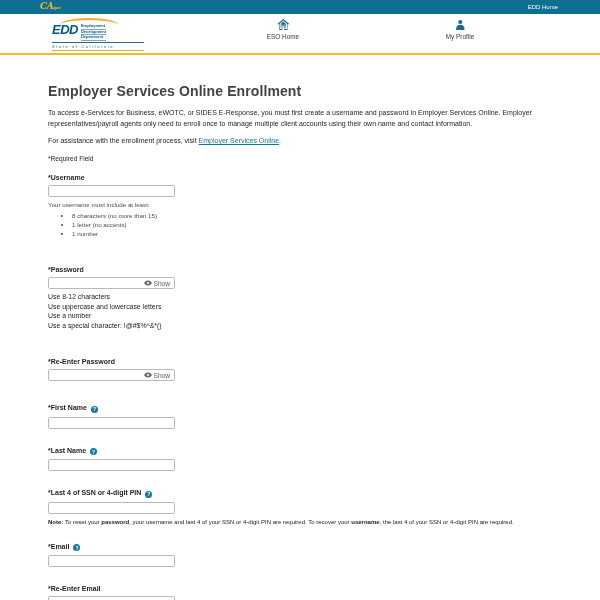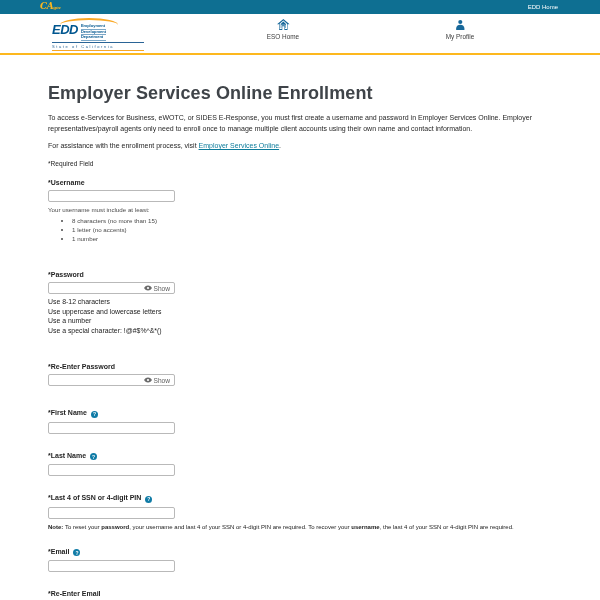--- a/index.html
+++ b/index.html
@@ -28,21 +28,21 @@
   .edd-tag { font-size:4px; letter-spacing:1.6px; color:#2a6496; border-top:1px solid #2a6496;
     margin-top:1px; padding-top:1px; border-bottom:1.5px solid #f9a825; padding-bottom:1px; }
   .nav-item { position:absolute; top:5px; transform:translateX(-50%); text-align:center;
     cursor:pointer; }
   .nav-item .icon { display:block; margin:0 auto; }
   .nav-label { display:block; margin-top:3px; font-size:6.4px; color:#3b3b3b; }
   .nav-eso { left:283px; } .nav-profile { left:460px; }
 
   
   .content { padding:28px 45px 0 48px; }
-  h1 { font-size:18px; font-weight:600; color:#3f4449; letter-spacing:0.1px; }
+  h1 { font-size:14px; font-weight:600; color:#3f4449; letter-spacing:0.1px; }
   .intro { margin-top:9px; font-size:7px; line-height:10.5px; color:#262626; max-width:508px; }
   .assist { margin-top:8px; font-size:7px; color:#262626; }
   .assist a { color:#0d7c9b; text-decoration:underline; cursor:pointer; }
   .required { margin-top:11px; font-size:6.6px; color:#262626; }
 
   .group { margin-top:28px; }
   .group.tight { margin-top:18px; }
   .group.first-after { margin-top:23px; }
   label.fld { display:block; font-size:7px; font-weight:bold; color:#1f1f1f; }
   .txt-input { display:block; margin-top:4px; width:127px; height:12px;

